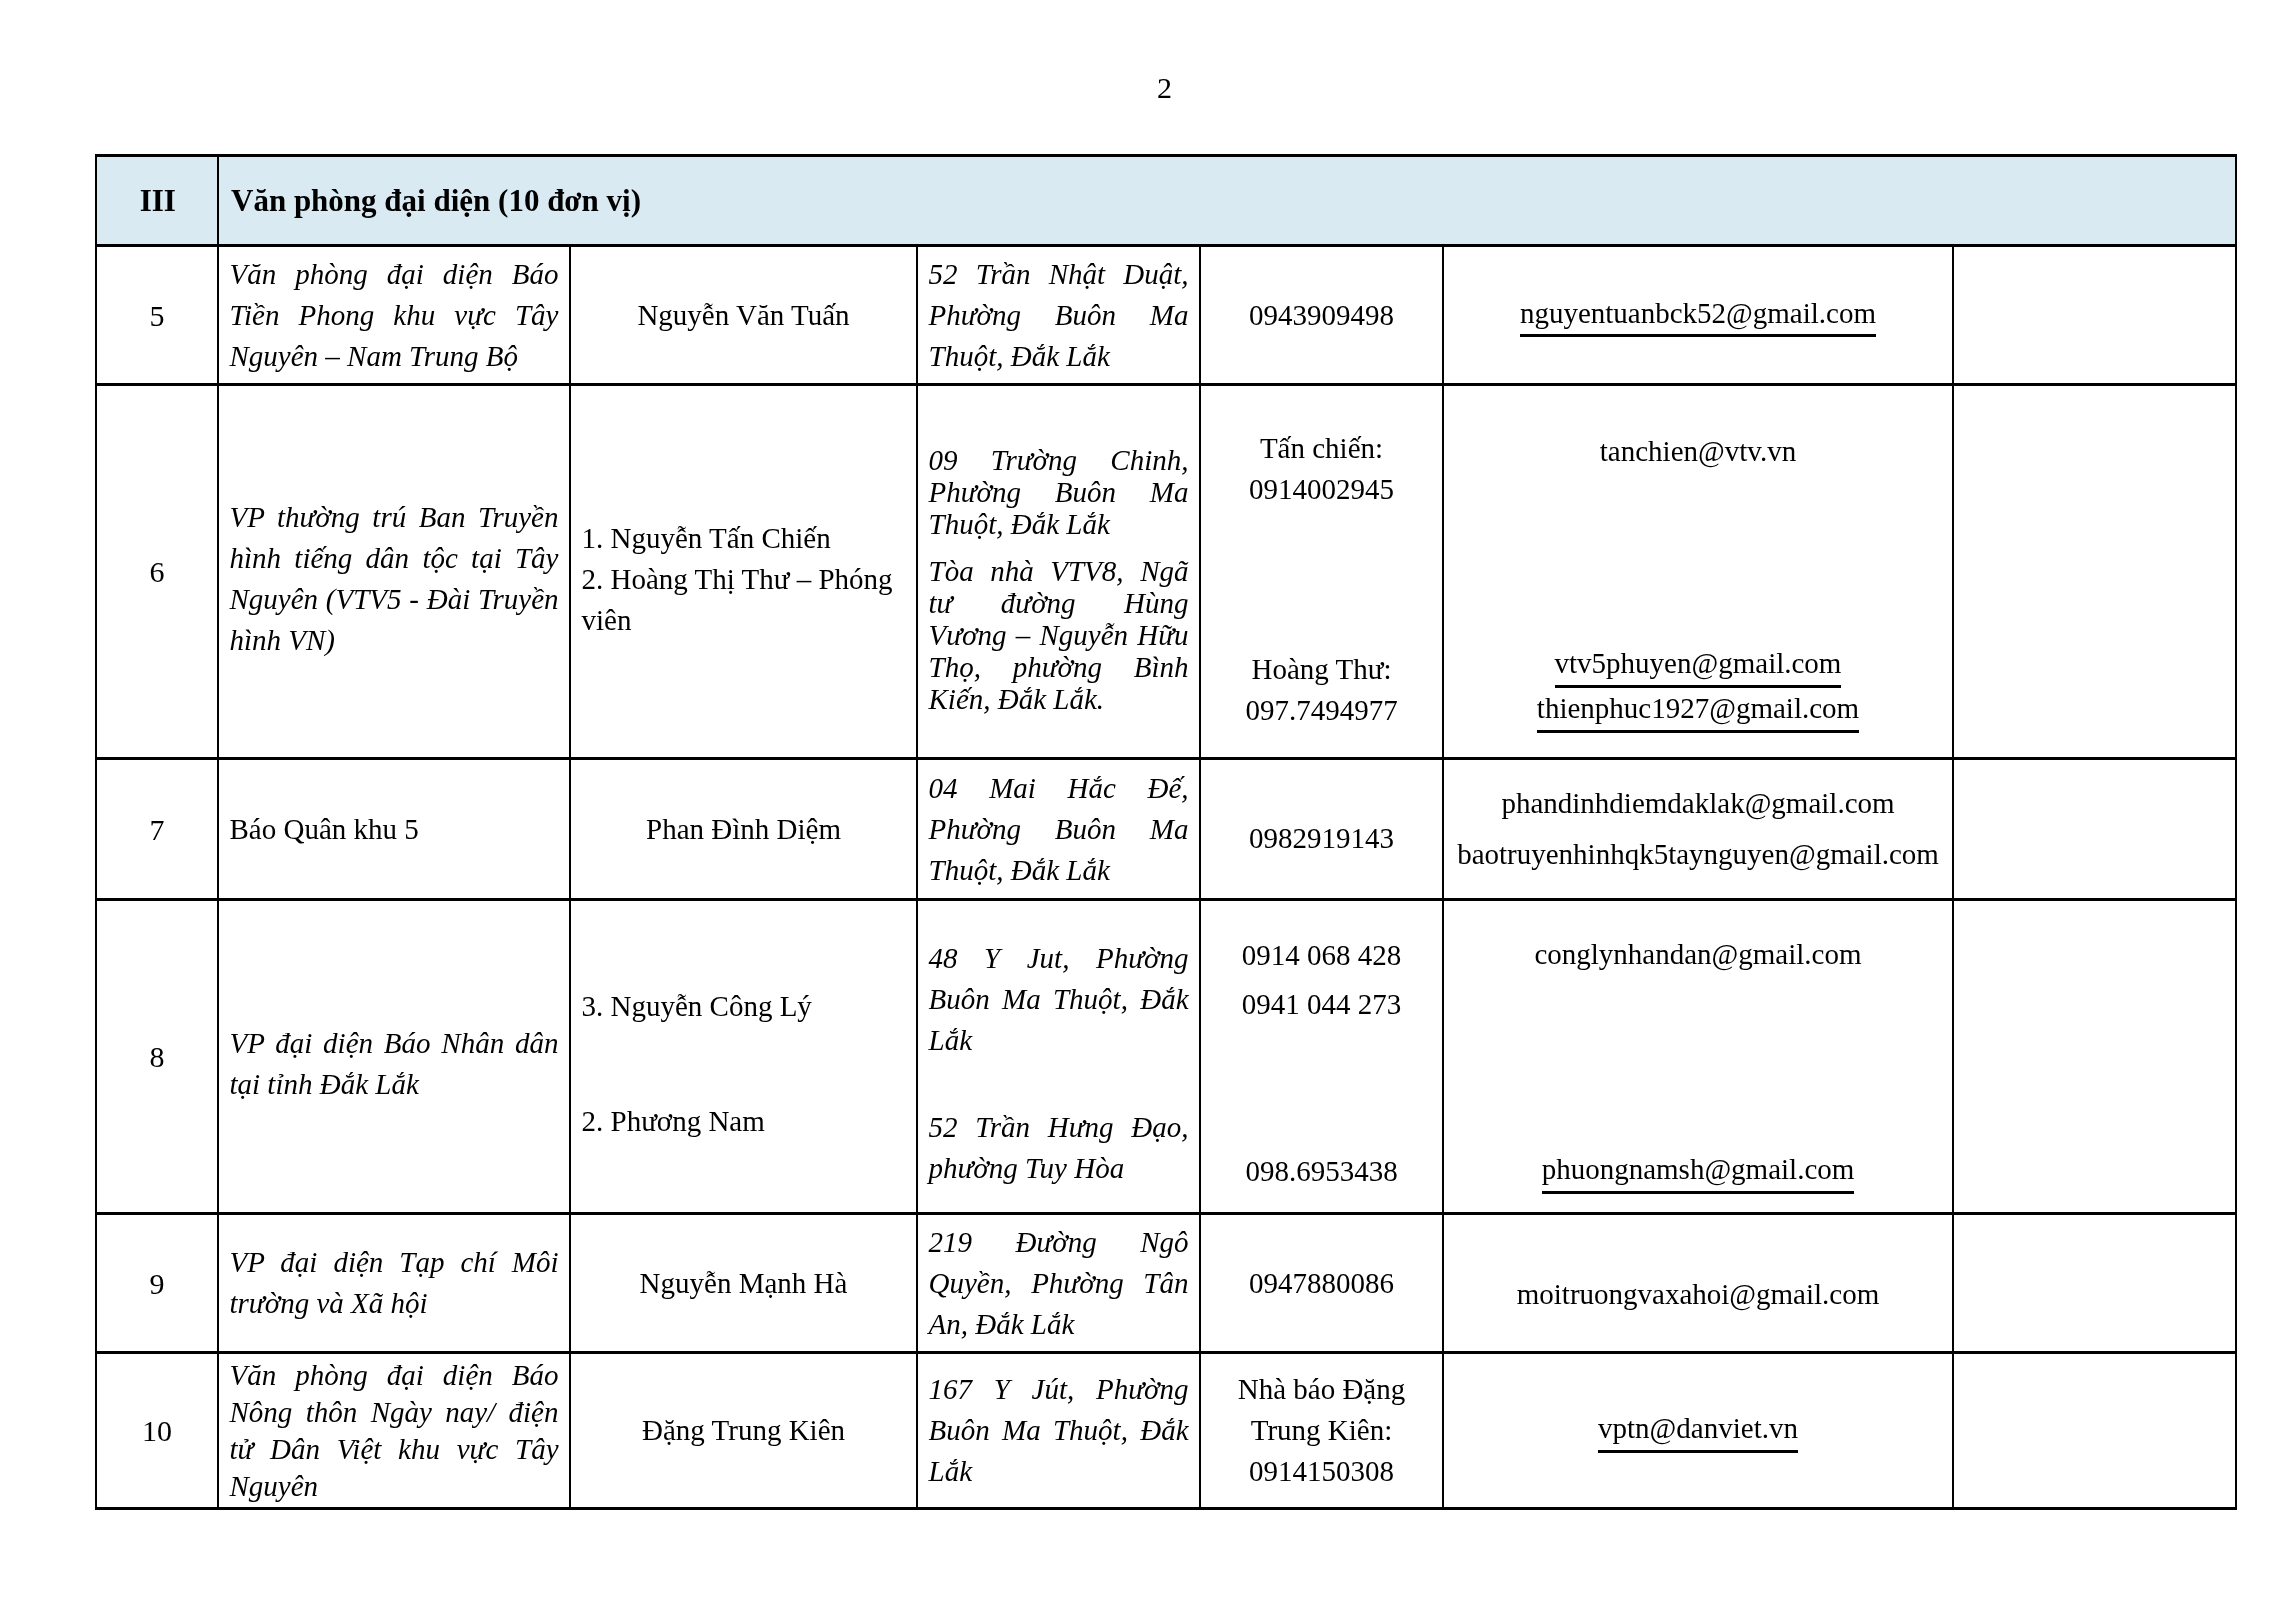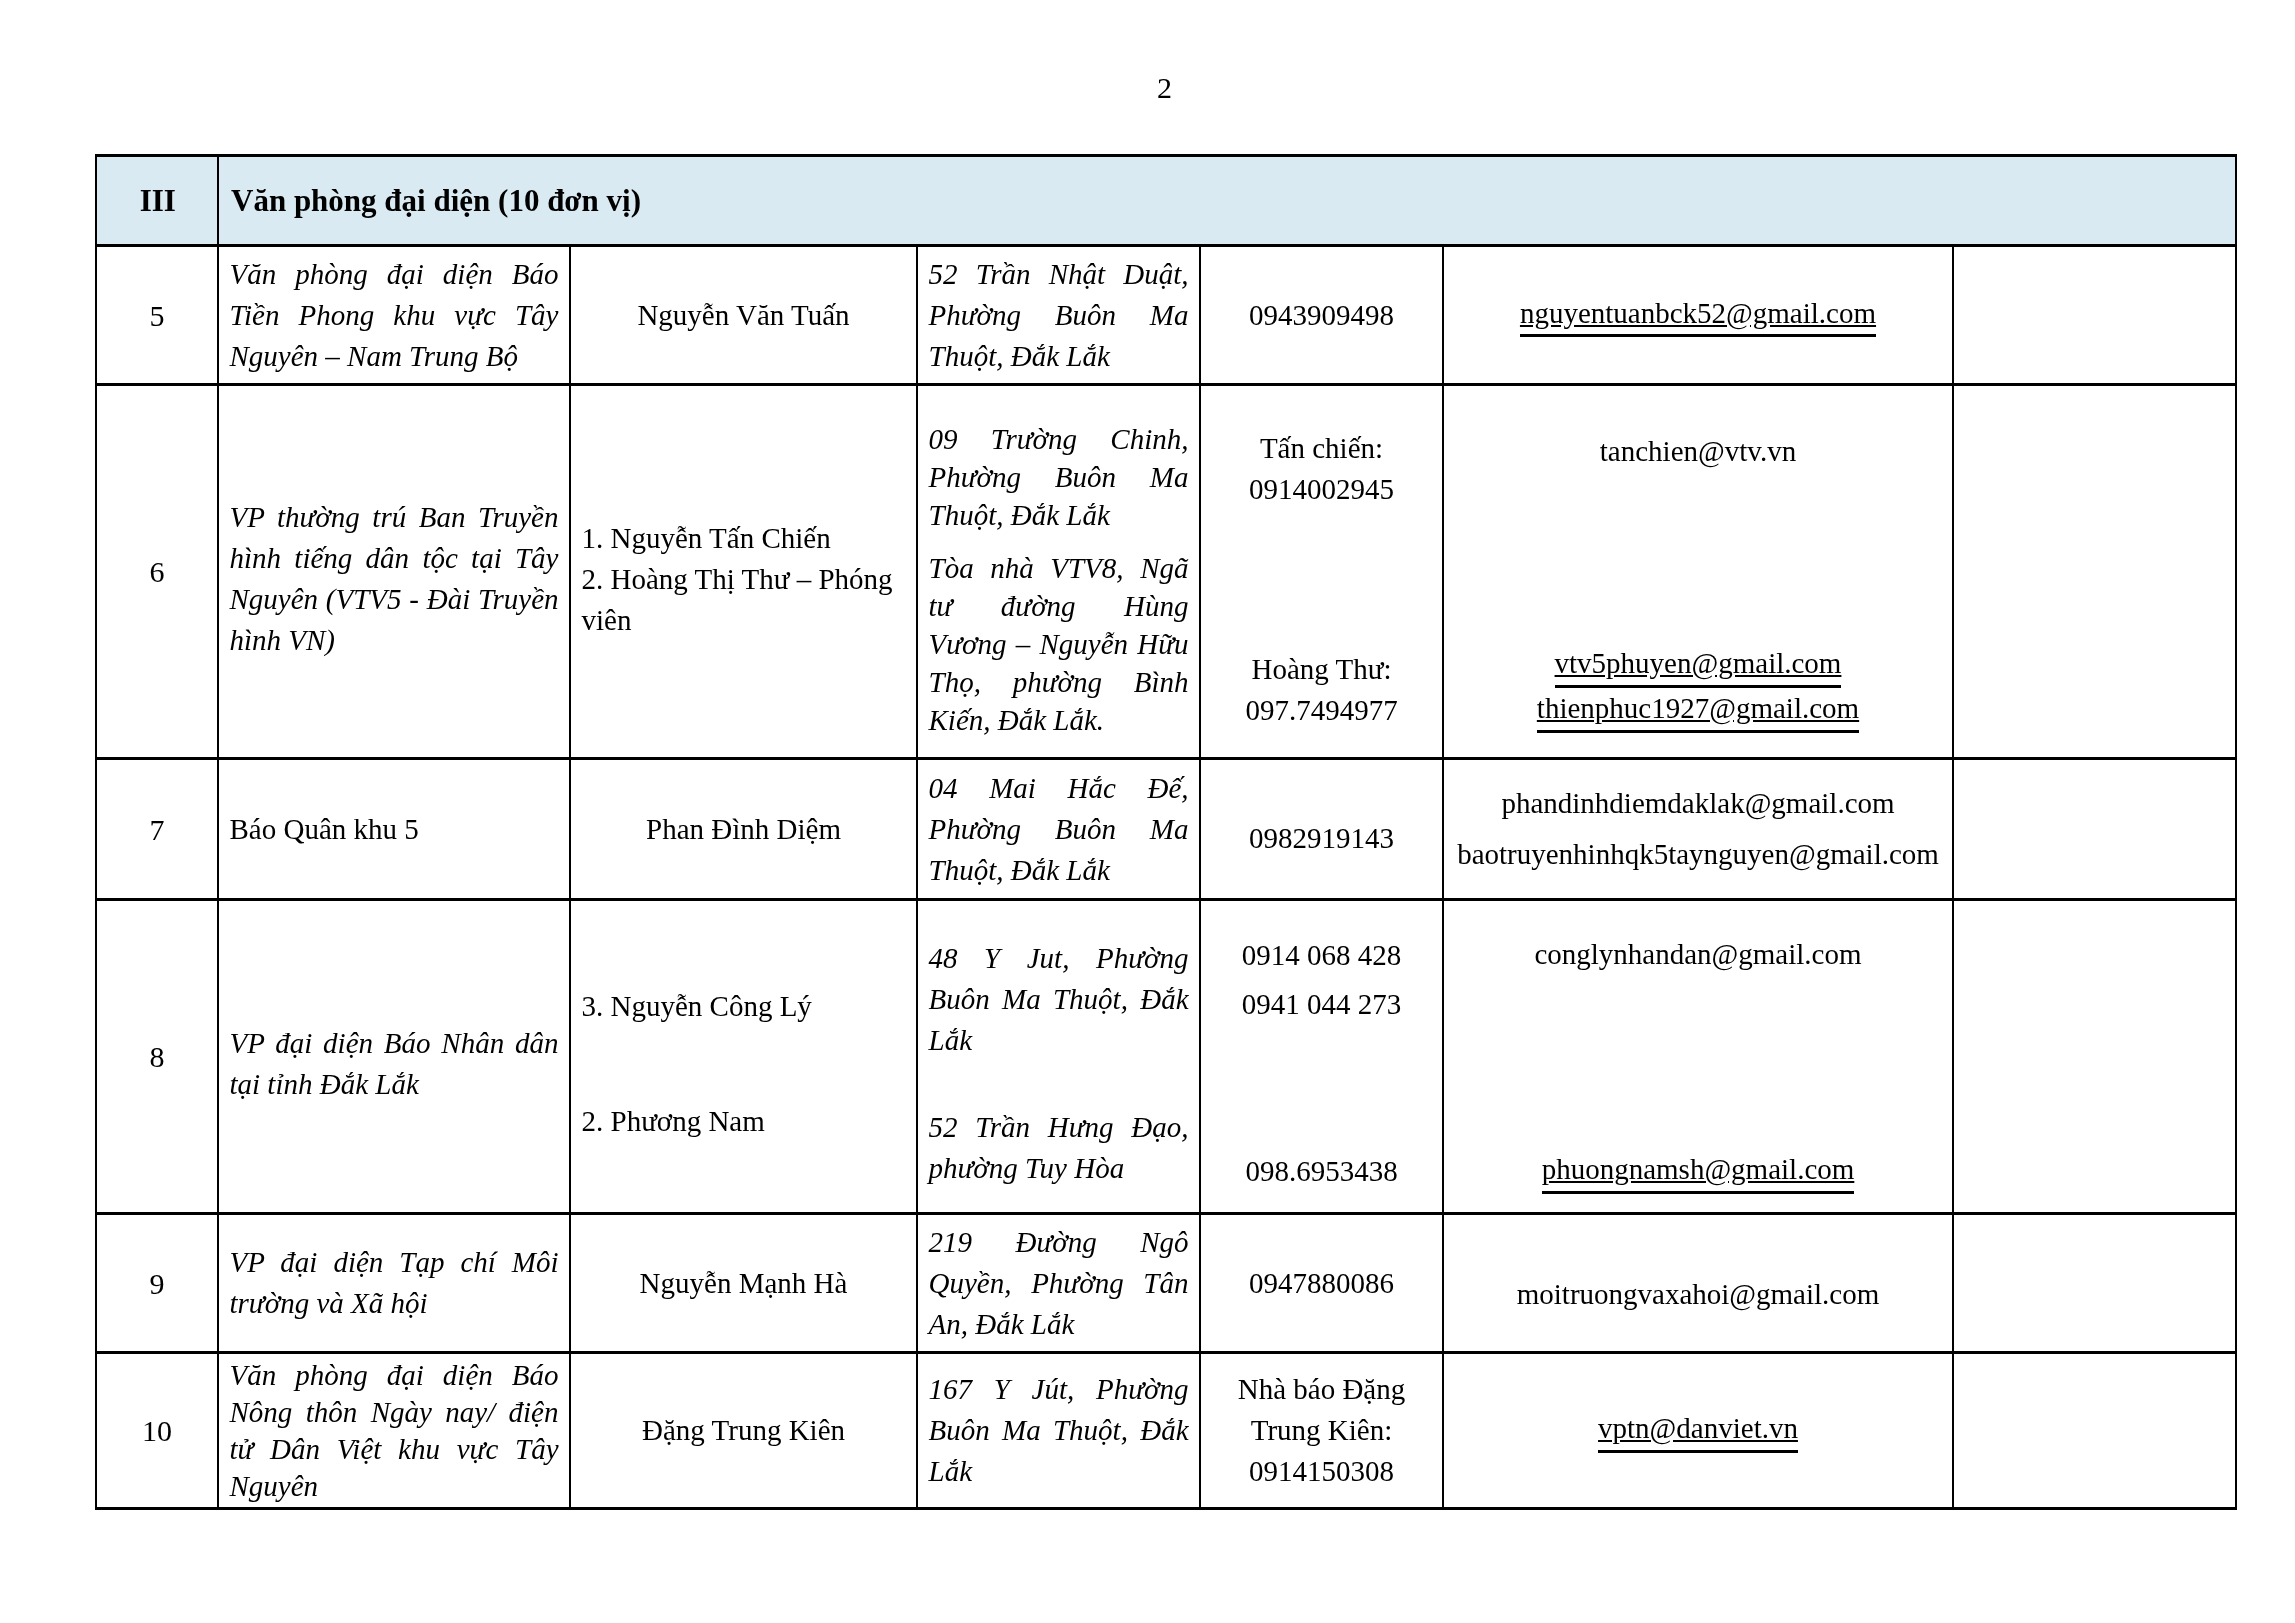--- a/index.html
+++ b/index.html
@@ -25,24 +25,24 @@
   tr.hdr th{
     background:#daeaf3;font-weight:bold;font-size:31px;padding-left:12px;
   }
   th.sec-idx{text-align:center;}
   th.sec-title{text-align:left;padding-left:14.4px;}
   .c{text-align:center;}
   .j{text-align:justify;text-align-last:left;font-style:italic;}
   .top{vertical-align:top;}
   .no-cell{text-align:center;font-size:30px;}
   .lh56{line-height:37px;}
-  .lh58{line-height:38px;margin-top:16px;}
+  .lh58{line-height:32px;margin-top:16px;}
   .ul{
     display:inline-block;border-bottom:3.3px solid #000;
-    padding-bottom:4.6px;line-height:1.15;text-decoration:underline;
+    padding-bottom:4.6px;line-height:1.15;
   }
   .blk{display:block;}
 </style>
 </head>
 <body>
 
 <div class="page-number">2</div>
 
 <table class="doc">
   <colgroup>

